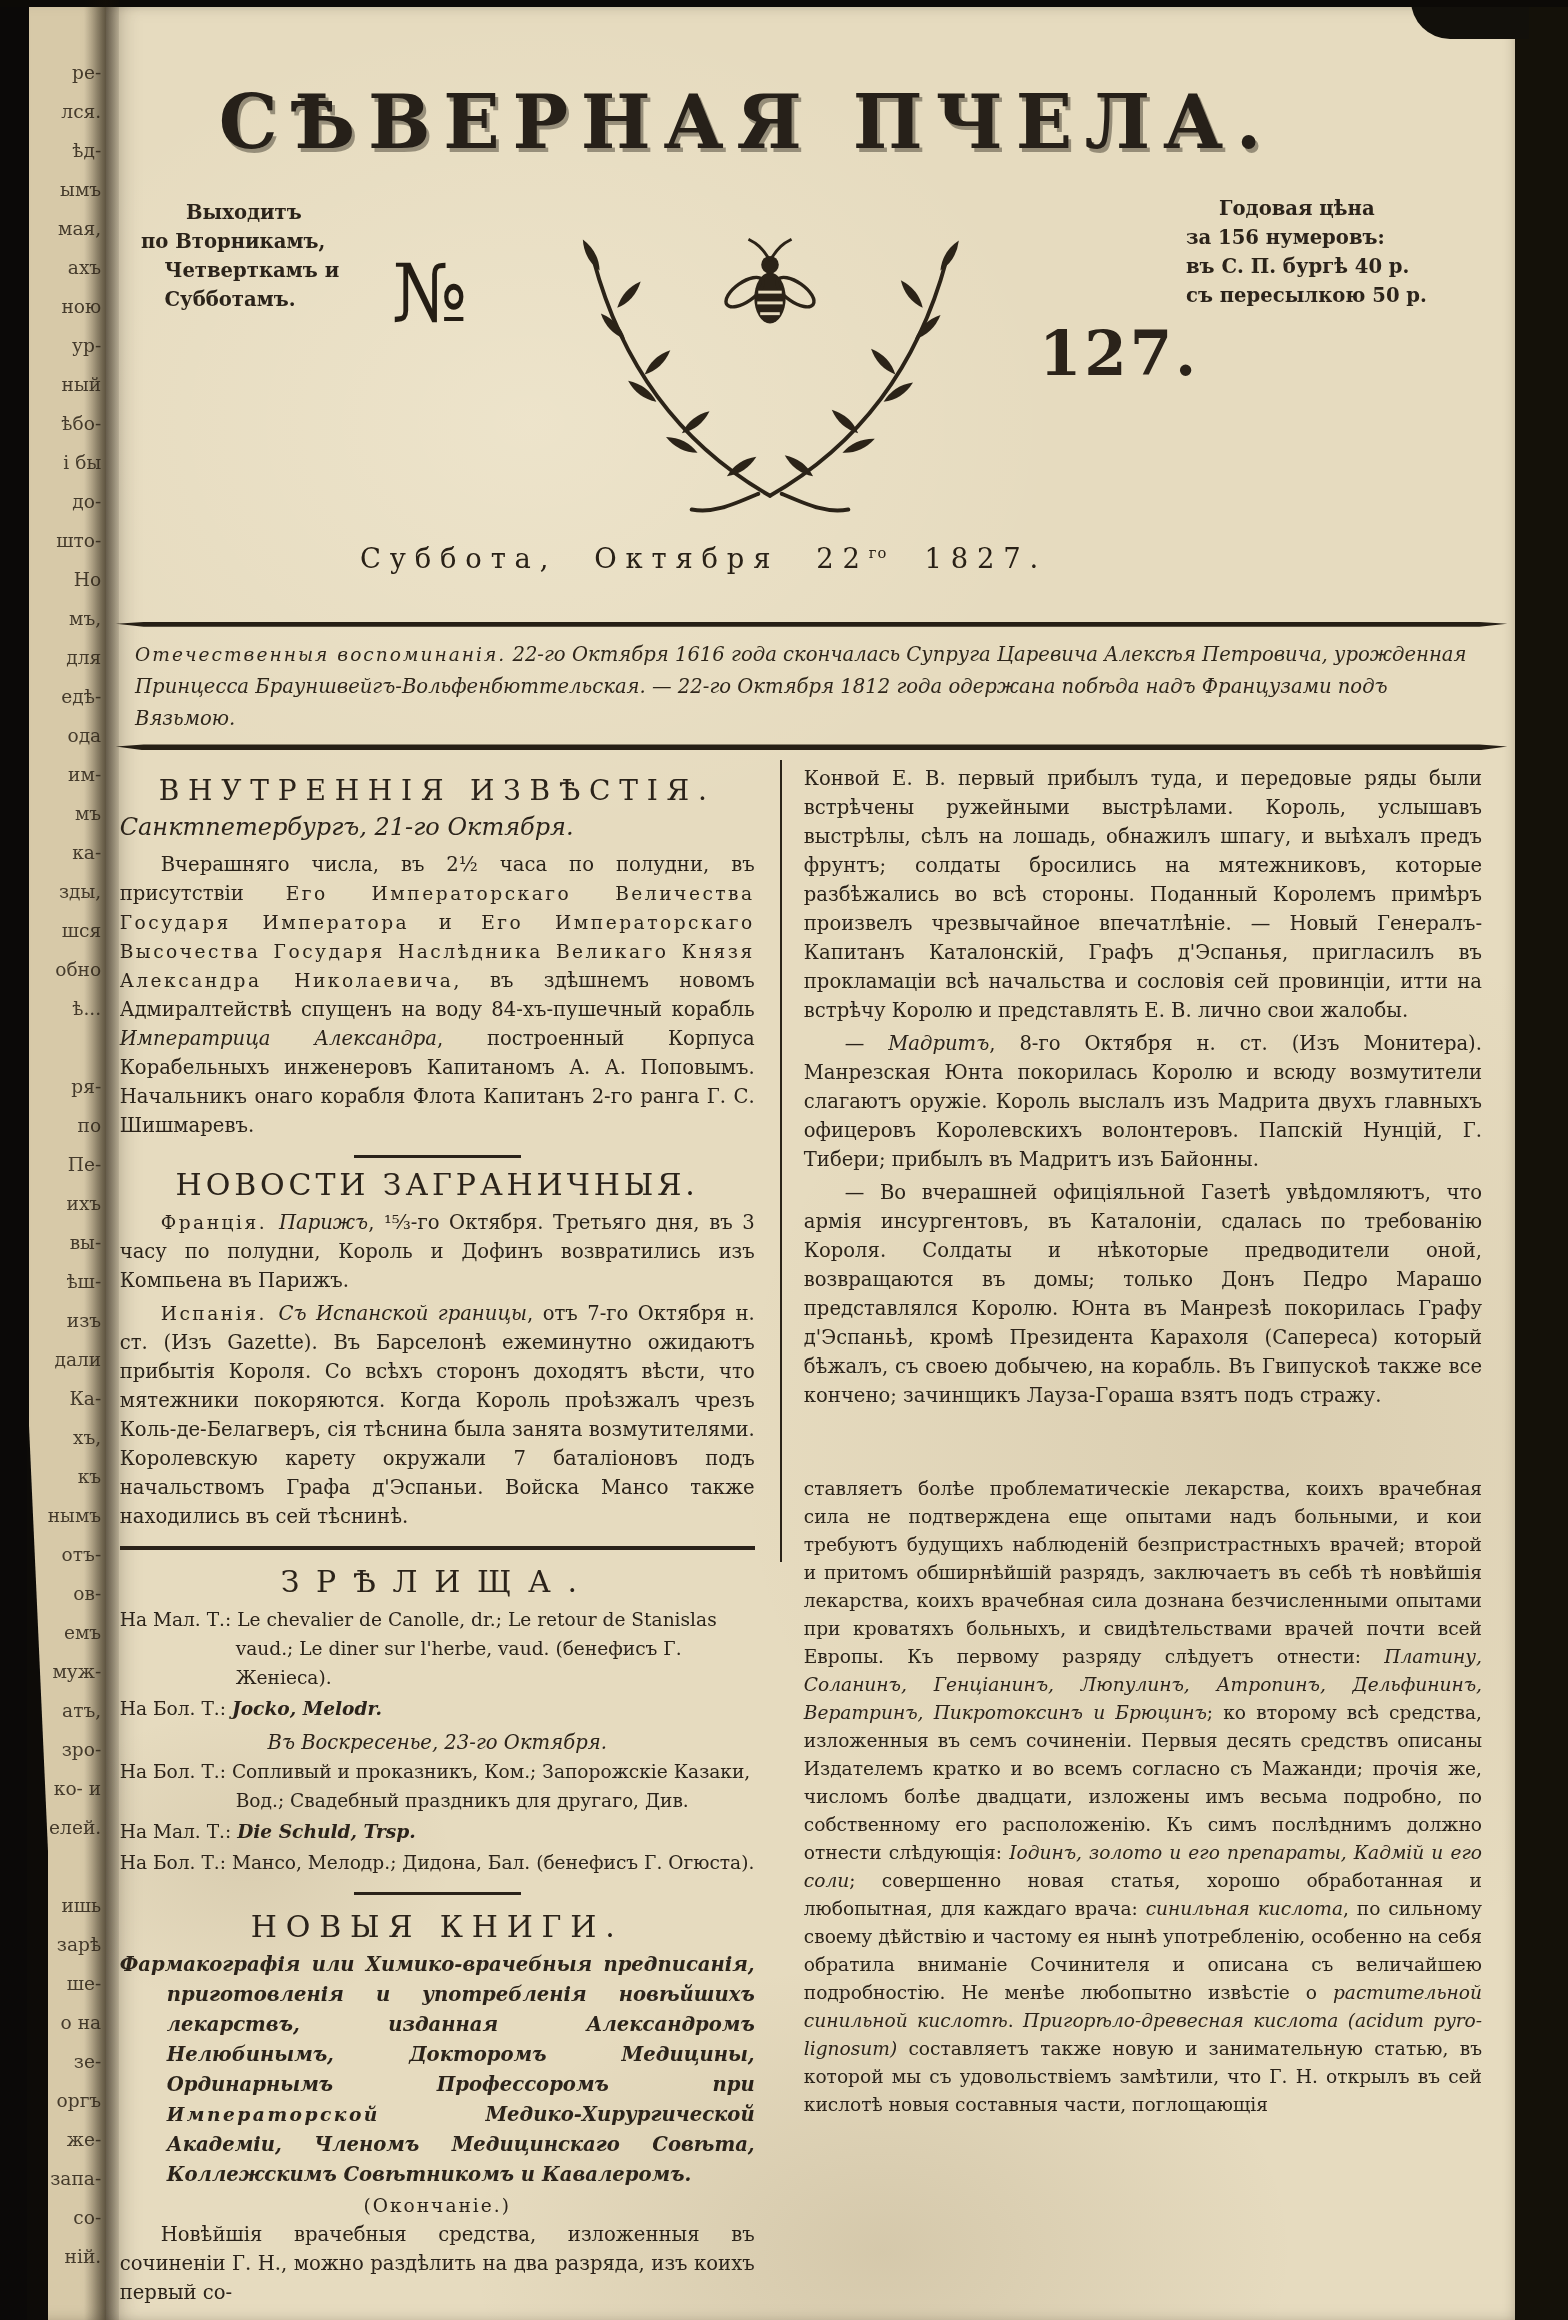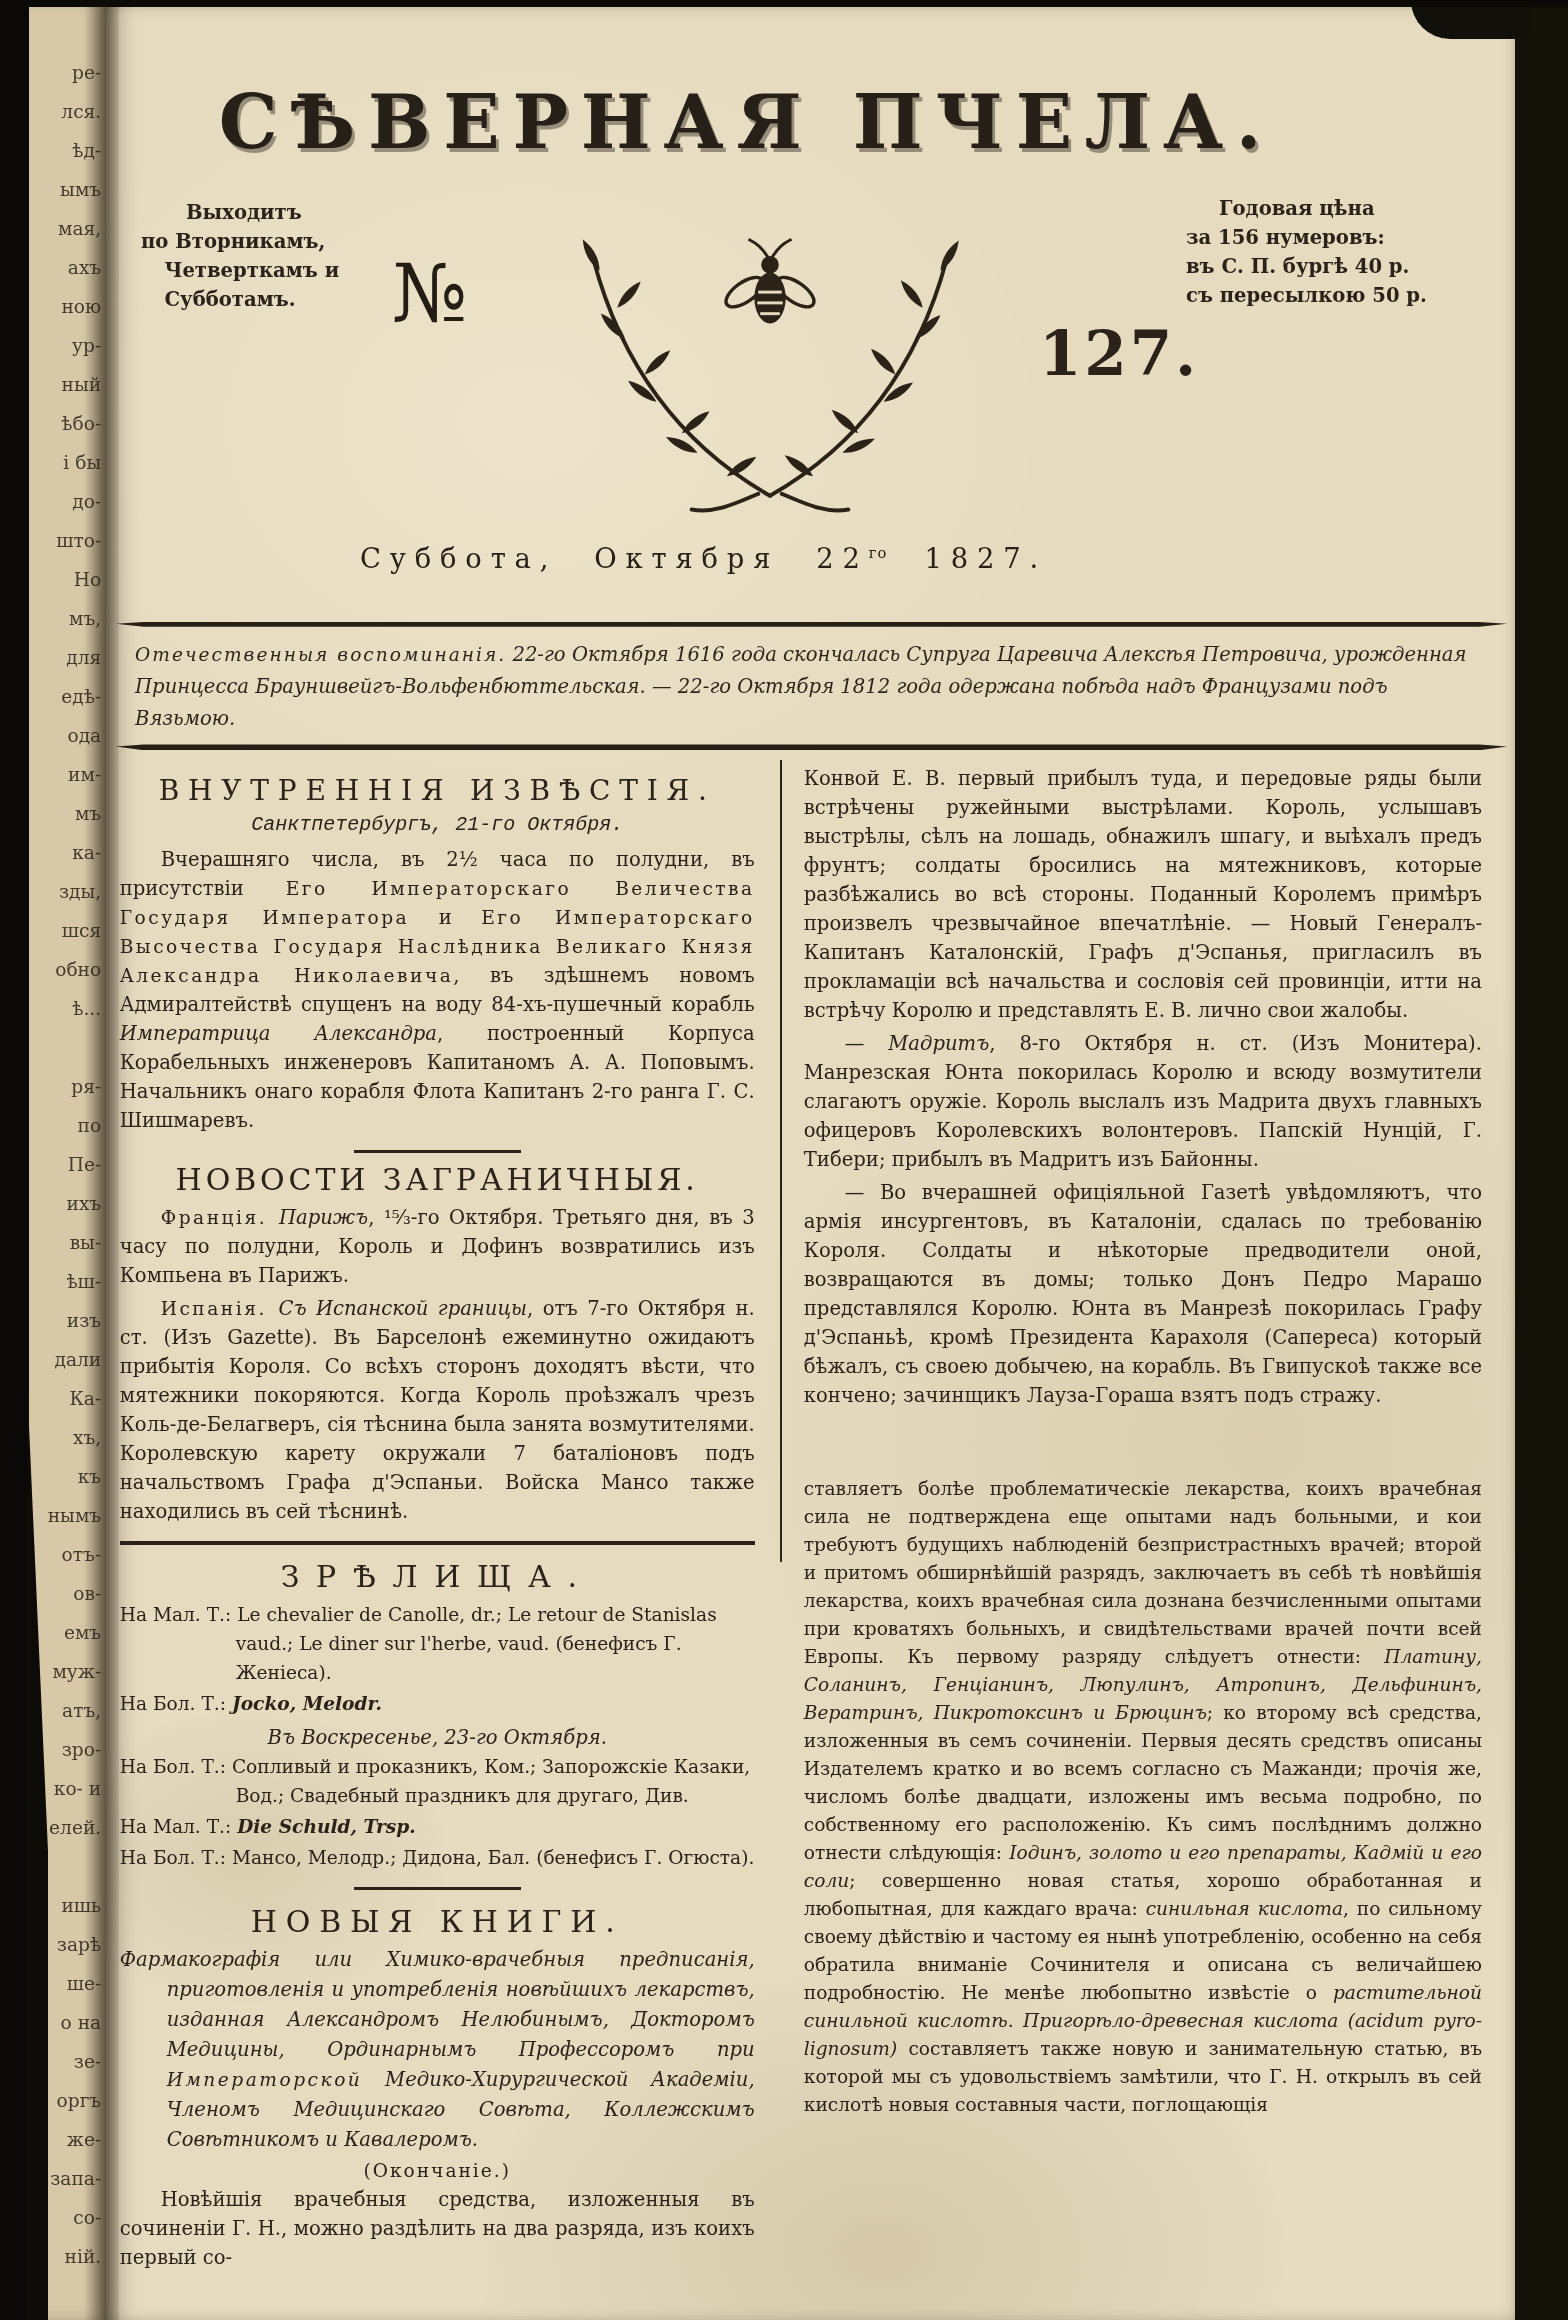--- a/index.html
+++ b/index.html
@@ -65,29 +65,29 @@
   .columns{display:flex;align-items:flex-start;padding:9.8px 35px 0 13.7px;}
   .col-left{width:635px;}
   .col-divider{width:2px;height:802px;background:#2a2318;margin-left:25.5px;flex:none;}
   .col-right{flex:1;margin-left:21.6px;min-width:0;}
   
   .blk{color:#2b231a;}
   .heading{text-align:center;font-size:28px;letter-spacing:8.8px;margin:13.7px 0 5.9px;white-space:nowrap;}
   .h-nz{font-size:30px;letter-spacing:3.9px;margin-top:7.8px;}
   .h-zr{font-size:30px;letter-spacing:16.7px;}
   .h-nk{font-size:30px;letter-spacing:8.8px;}
-  .dateline{text-align:center;font-style:italic;font-size:20px;margin:0 0 9.8px;font-family:Liberation Mono, monospace;}
+  .dateline{font-style:italic;font-size:24px;margin:0 0 9.8px;}
   .para{font-size:19.6px;line-height:29px;text-align:justify;text-indent:41px;margin:3.9px 0;}
   .cont{text-indent:0;}
   .review{font-size:18.6px;line-height:28px;margin-top:3.9px;}
   .theater{font-size:18.6px;line-height:29px;padding-left:116px;text-indent:-116px;margin:2px 0;}
   .centered{text-align:center;font-style:italic;font-size:19.6px;margin:7.8px 0 3.9px;}
   .okonch{font-style:normal;font-size:18.6px;letter-spacing:2px;margin:5.9px 0 2px;}
   .para-hang{font-style:italic;font-size:19.6px;line-height:30px;text-align:justify;
-    padding-left:47px;text-indent:-47px;margin:5.9px 0 2px;}
+    padding-left:47px;text-indent:-47px;margin:5.9px 0 2px;font-weight:bold;}
   .rule-short{width:167px;height:2.9px;background:#2a2219;margin:14.7px auto 8.8px;}
   .rule-wide{height:3.9px;background:#2a2219;margin:15.7px 0 2px;}
   .spacer{height:57px;}
   .s-sc{letter-spacing:2.5px;font-size:.95em;}
   .s-i{font-style:italic;}
   .s-fr{font-style:italic;font-weight:700;}
 </style>
 </head>
 <body>
 

